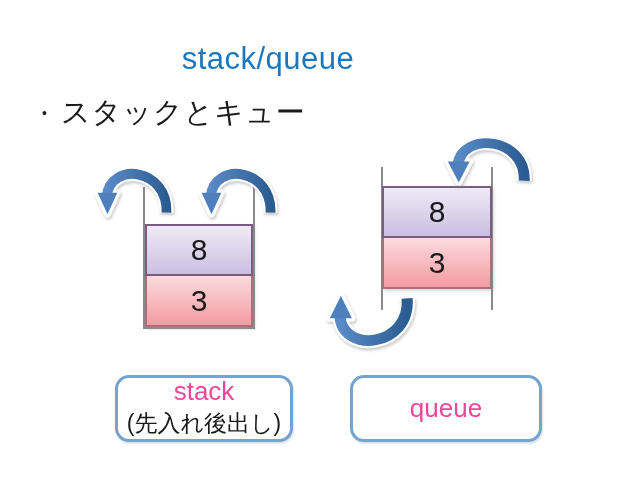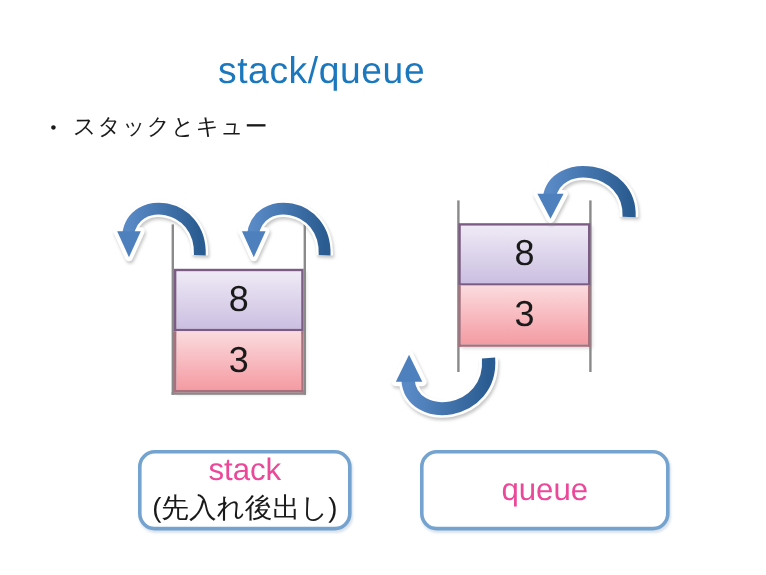--- a/index.html
+++ b/index.html
@@ -8,21 +8,21 @@
     font-family:"Liberation Sans","DejaVu Sans",sans-serif;overflow:hidden;
   }
   .title{
     position:absolute;left:0;top:41px;width:536px;text-align:center;
     font-size:31px;color:#1c78be;letter-spacing:0.5px;
   }
   .bullet-line{
     position:absolute;left:42px;top:93px;display:flex;align-items:center;
   }
   .bullet-line .dot{font-size:14px;color:#1a1a1a;margin-right:14px;}
-  .bullet-line .bullet-text{font-size:19px;color:#1a1a1a;letter-spacing:1px;}
+  .bullet-line .bullet-text{font-size:29px;color:#1a1a1a;letter-spacing:1px;}
 
   
   .rail{position:absolute;background:#8a8a8a;}
 
   
   .cell{
     position:absolute;width:108px;height:52px;box-sizing:border-box;
     display:flex;align-items:center;justify-content:center;
     font-size:30px;color:#1a1a1a;
     box-shadow:2px 2px 3px rgba(140,140,140,0.35);
@@ -125,17 +125,17 @@
       <path class="body" d="M86,6 C90,60 16,68 13,26"></path>
       <polygon class="head" points="2,28 26,28 14,3"></polygon>
     </svg>
   </div>
 
   <div class="label-box" style="left:115px;top:375px;width:178px;">
     <div class="box-title">stack</div>
     <div class="box-sub">(先入れ後出し)</div>
   </div>
 
-  <div class="label-box" style="left:350px;top:375px;width:208px;">
+  <div class="label-box" style="left:350px;top:375px;width:192px;">
     <div class="box-title">queue</div>
   </div>
 
 </div>
 
 </body></html>

